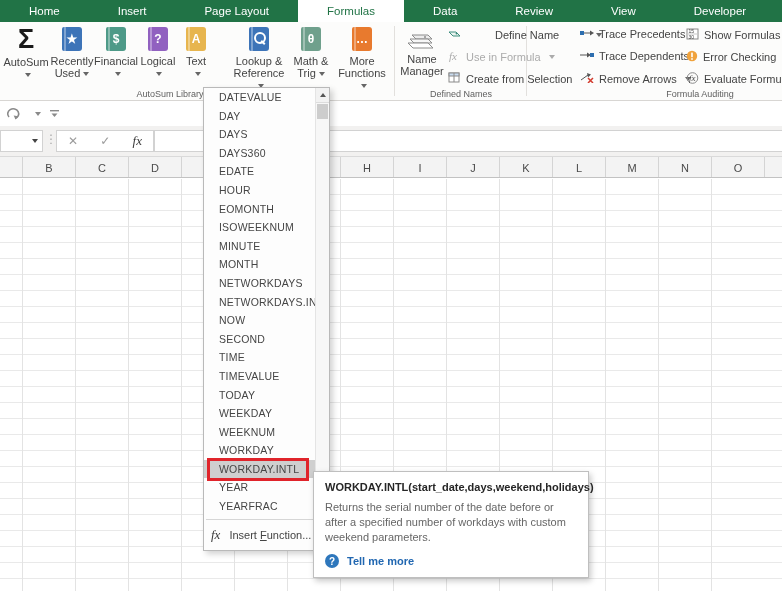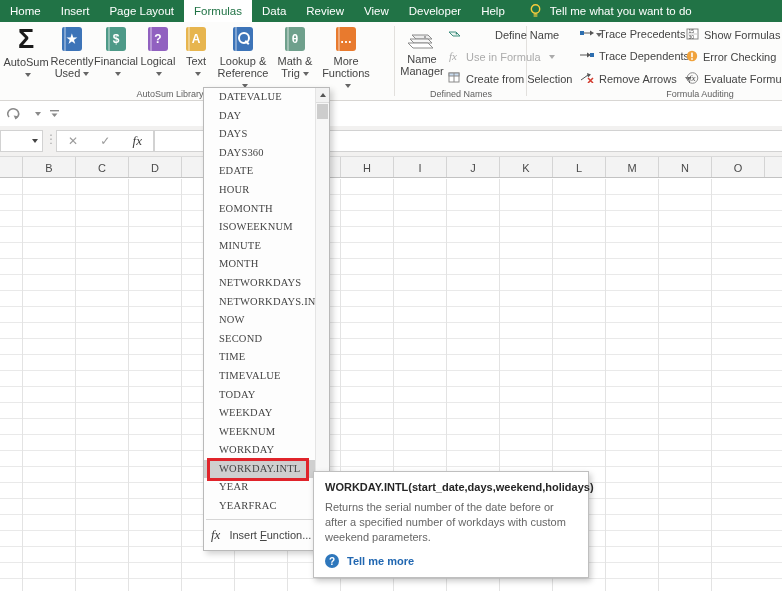--- a/index.html
+++ b/index.html
@@ -1,21 +1,21 @@
 <!DOCTYPE html>
 <html><head>
 <meta charset="utf-8">
 <style>
   html,body{margin:0;padding:0;}
   .screen{position:relative;width:782px;height:591px;overflow:hidden;background:#fff;
           font-family:"Liberation Sans",sans-serif;-webkit-font-smoothing:antialiased;}
   
   .tabbar{position:absolute;top:0;left:0;right:0;height:22px;background:#217346;display:flex;align-items:stretch;}
   .tabs{display:flex;align-items:stretch;}
-  .tab{padding:0 10px;display:flex;align-items:center;font-size:11.5px;color:#fff;cursor:default;white-space:nowrap;}
+  .tab{padding:0 29px;display:flex;align-items:center;font-size:11.5px;color:#fff;cursor:default;white-space:nowrap;}
   .tab.active{background:#fff;color:#217346;}
   .tellme{display:flex;align-items:center;margin-left:14px;gap:8px;color:#fff;font-size:11.5px;white-space:nowrap;}
   
   .ribbon{position:absolute;top:22px;left:0;right:0;height:78px;background:#FCFCFB;border-bottom:1px solid #D8D6D3;}
   .vsep{position:absolute;top:4px;bottom:4px;width:1px;background:#E2E0DD;}
   .grplabel{position:absolute;top:67px;font-size:9px;color:#5f5f5f;text-align:center;}
   .fl-buttons{position:absolute;left:2px;top:1px;display:flex;height:63px;}
   .flbtn{display:flex;flex-direction:column;align-items:center;justify-content:flex-start;padding-top:3px;box-sizing:border-box;}
   .flbtn.pressed{background:#C8C6C3;outline:1px solid #908E8B;}
   .flbtn .lbl{font-size:11px;color:#444;text-align:center;line-height:12px;margin-top:4px;}
@@ -45,21 +45,21 @@
   
   .headers{position:absolute;top:156px;left:0;right:0;height:22px;background:#F3F3F3;border-top:1px solid #DADADA;border-bottom:1px solid #C2C2C2;overflow:hidden;box-sizing:border-box;}
   .hcell{position:absolute;top:0;height:21px;display:flex;align-items:center;justify-content:center;font-size:11px;color:#4a4a4a;border-right:1px solid #D4D4D4;box-sizing:border-box;}
   .grid{position:absolute;top:179px;left:0;height:412px;width:782px;background-color:#fff;
         background-image:repeating-linear-gradient(to right,transparent 0 52px,#E3E3E3 52px 53px),
                          repeating-linear-gradient(to bottom,transparent 0 15px,#E9E9E9 15px 16px);
         background-position:-30px 0;}
   
   .menu{position:absolute;left:203px;top:87px;width:127px;background:#FDFDFD;border:1px solid #B9B9B9;
         box-shadow:3px 3px 6px rgba(0,0,0,.18);z-index:30;box-sizing:border-box;padding-bottom:2px;}
-  .mi{position:relative;height:18.6px;line-height:18.6px;padding-left:15px;font-size:10.5px;letter-spacing:.2px;color:#454545;white-space:nowrap;width:111px;box-sizing:border-box;font-family:Liberation Serif, serif;}
+  .mi{position:relative;height:18.6px;line-height:18.6px;padding-left:15px;font-size:10.5px;letter-spacing:.2px;color:#454545;white-space:nowrap;width:111px;box-sizing:border-box;}
   .mi.sel{background:#CFCFCF;width:112px;}
   .redframe{position:absolute;left:3px;top:-2px;width:96px;height:17px;border:3px solid #E0242B;pointer-events:none;}
   .scrollbar{position:absolute;right:0;top:0;width:14px;height:428px;background:#F7F7F7;border-left:1px solid #E4E4E4;box-sizing:border-box;}
   .sb-up{height:14px;background:#F2F2F2;border-bottom:1px solid #DCDCDC;display:flex;align-items:center;justify-content:center;}
   .sb-up i{width:0;height:0;border-left:3.5px solid transparent;border-right:3.5px solid transparent;border-bottom:4px solid #555;}
   .sb-thumb{position:absolute;left:1px;right:1px;top:16px;height:15px;background:#CDCDCD;}
   .menusep{height:1px;background:#D6D6D6;margin:3px 2px;}
   .insrow{display:flex;align-items:center;height:25px;font-size:11px;color:#444;}
   .insrow .fx{margin-left:7px;}
   .insrow .t{margin-left:9px;white-space:nowrap;}
@@ -145,21 +145,21 @@
           <div>
             <span class="book" style="background: rgb(231, 181, 78);">
               <span class="bglyph">A</span>
             </span>
           </div>
           <div class="lbl">
             <div>Text</div>
             <div><span class="chev"></span></div>
           </div>
         </div>
-        <div class="flbtn" style="width: 58px;">
+        <div class="flbtn" style="width: 58px; margin-left: 16px;">
           <div>
             <span class="book" style="background: rgb(61, 116, 184);">
               <span class="mag"></span>
             </span>
           </div>
           <div class="lbl">
             <div>Lookup &amp;</div>
             <div>Reference<span class="chev"></span></div>
           </div>
         </div>

